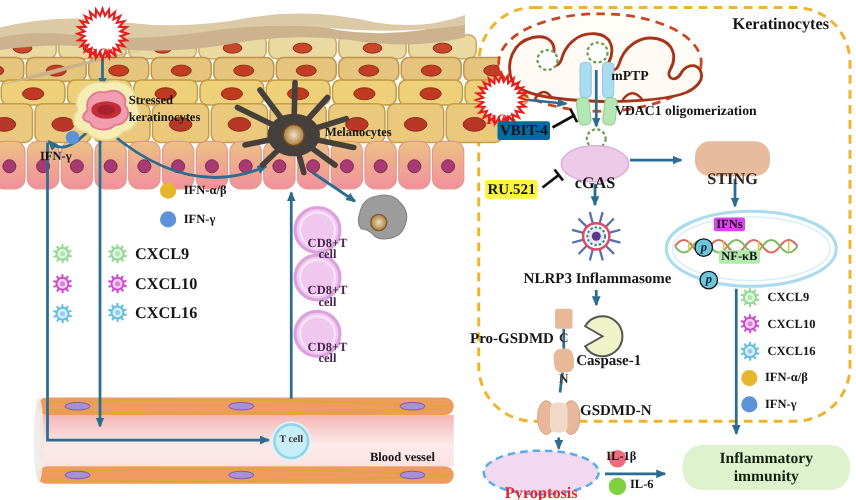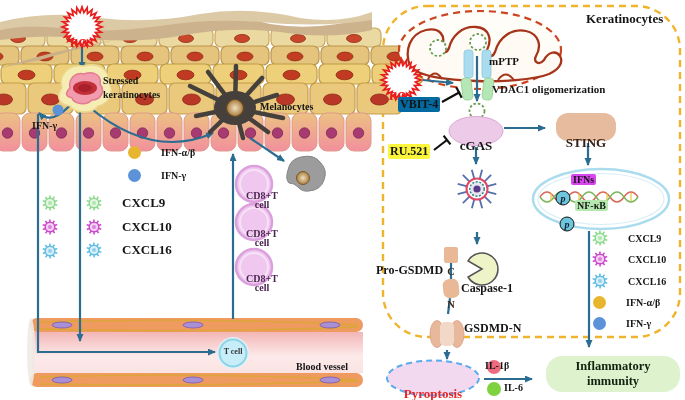--- a/index.html
+++ b/index.html
@@ -2,21 +2,21 @@
 <html><head>
 <meta charset="utf-8">
 <style>
   html,body{margin:0;padding:0;background:#fff;}
   #stage{position:relative;width:685px;height:400px;background:#ffffff;overflow:hidden;
          font-family:"Liberation Serif",serif;}
   #art{position:absolute;left:0;top:0;z-index:1;}
   .lbl{position:absolute;font-weight:bold;font-size:10px;color:#151515;white-space:nowrap;z-index:3;}
   .ctr{transform:translate(-50%,-50%);text-align:center;margin-top:16px;}
   .ctrx{transform:translateX(-50%);text-align:center;}
-  .row{display:flex;align-items:center;gap:20px;}
+  .row{display:flex;align-items:center;gap:6px;}
   .s11{font-size:11px}.s12{font-size:12px}.s13{font-size:13px}
   .tiny{font-size:10px;line-height:8.5px;color:#4a2550;padding-left:16px;}
   .dot13{width:13px;height:13px;border-radius:50%;display:inline-block;flex:0 0 13px;}
   .hl{padding:0 2px;border-radius:2px;}
   .pbadge{width:15px;height:15px;border-radius:50%;border:1.8px solid #111;
           display:flex;align-items:center;justify-content:center;
           font:italic bold 10px "Liberation Serif",serif;color:#10222e;box-sizing:border-box;}
   .gicon{width:16px;height:16px;display:inline-block;flex:0 0 16px;line-height:0;}
   #infl-box{position:absolute;display:flex;flex-direction:column;align-items:center;justify-content:center;
             border-radius:16px;z-index:2;line-height:15px;font-weight:bold;font-size:12.5px;color:#13220f;}
@@ -460,20 +460,21 @@
 <div class="lbl ctr s13" style="left:476px;top:130px">cGAS</div>
 <div class="lbl ctr s13" style="left:586px;top:127px;color:#33231a">STING</div>
 <div class="lbl hl" style="left:571px;top:174px;background:#d946ef">IFNs</div>
 <div class="lbl hl" style="left:575px;top:200px;background:#b5e8ae">NF-κB</div>
 <div class="pbadge ctr" style="position:absolute;left:563px;top:182px;background:#6ec6de;z-index:3">
       <span>p</span>
     </div>
 <div class="pbadge ctr" style="position:absolute;left:567px;top:208px;background:#6ec6de;z-index:3">
       <span>p</span>
     </div>
+<div class="lbl ctrx s12" style="left:478px;top:215px">NLRP3 Inflammasome</div>
 <div class="lbl s12" style="left:376px;top:263px">Pro-GSDMD</div>
 <div class="lbl ctr" style="left:451px;top:255px;font-size:10.5px;color:#3a2a1a">C</div>
 <div class="lbl ctr" style="left:451px;top:288px;font-size:10.5px;color:#3a2a1a">N</div>
 <div class="lbl s12" style="left:461px;top:281px">Caspase-1</div>
 <div class="lbl s12" style="left:464px;top:321px">GSDMD-N</div>
 <div class="lbl ctr redtxt" style="left:433px;top:378px;color:#e8252a">Pyroptosis</div>
 <div class="lbl" style="left:485px;top:360px">IL-1β</div>
 <div class="lbl" style="left:504px;top:382px">IL-6</div>
 
 <div id="infl-box" style="left:546px;top:356px;width:134px;height:36px;background:#def3cd">

